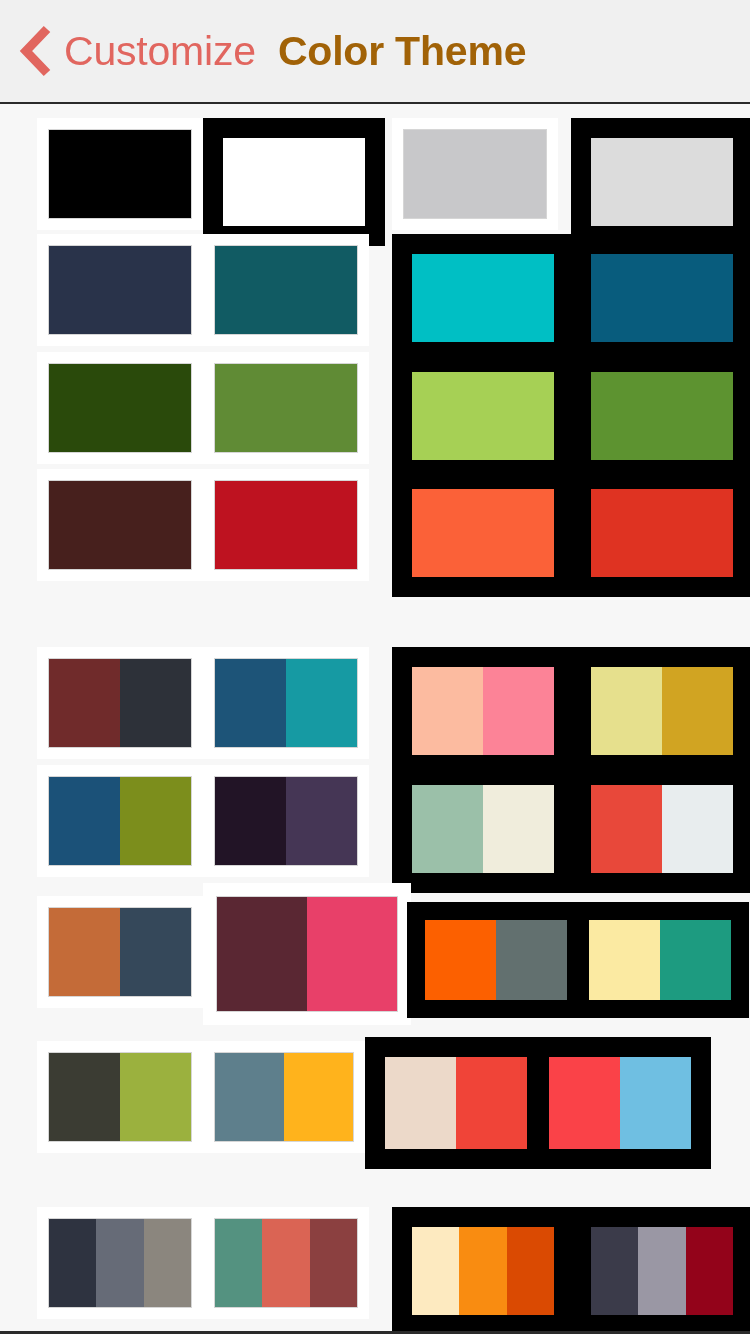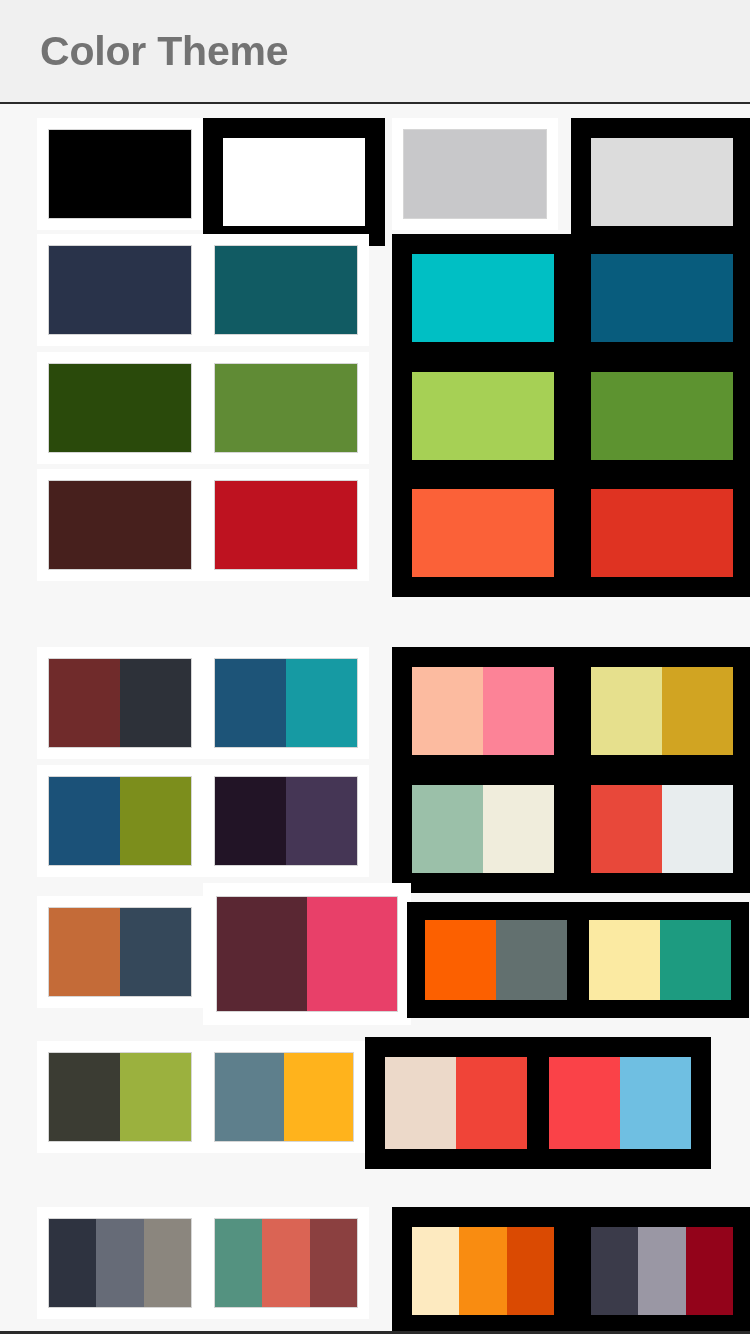--- a/index.html
+++ b/index.html
@@ -43,21 +43,21 @@
     font-size: 41px;
     color: #e1665f;
     font-weight: 400;
     margin-left: 10px;
     letter-spacing: -0.2px;
     line-height: 1;
   }
   #page-title {
     font-size: 41px;
     font-weight: bold;
-    color: #737373;
+    color: #a16207;
     margin-left: 22px;
     letter-spacing: -0.2px;
     line-height: 1;
   }
 
   
   #content {
     position: absolute;
     left: 0; top: 104px;
     width: 750px;
@@ -93,20 +93,28 @@
     top: 1331px;
     width: 750px;
     height: 3px;
     background: #2b2b2b;
   }
 </style>
 </head>
 <body>
 
 <div id="header">
+  <div id="back-button">
+    <span>
+      <svg class="chevron-svg" width="36" height="54" viewBox="0 0 36 54" aria-hidden="true">
+        <polyline points="29,5 8,27 29,49" fill="none" stroke="#e1665f" stroke-width="9" stroke-linecap="butt" stroke-linejoin="miter"></polyline>
+      </svg>
+    </span>
+    <span id="back-label">Customize</span>
+  </div>
   <div id="page-title">Color Theme</div>
 </div>
 
 <div id="content">
     <div class="swatch-cell card-unselected" style="left: 37px; top: 14px; width: 166px; height: 112px;">
       <div class="swatch-inner" style="left: 12px; top: 12px; width: 142px; height: 88px;">
         <div class="band" style="background: rgb(0, 0, 0);"></div>
       </div>
     </div>
     <div class="swatch-cell card-selected" style="left: 203px; top: 14px; width: 182px; height: 128px;">

